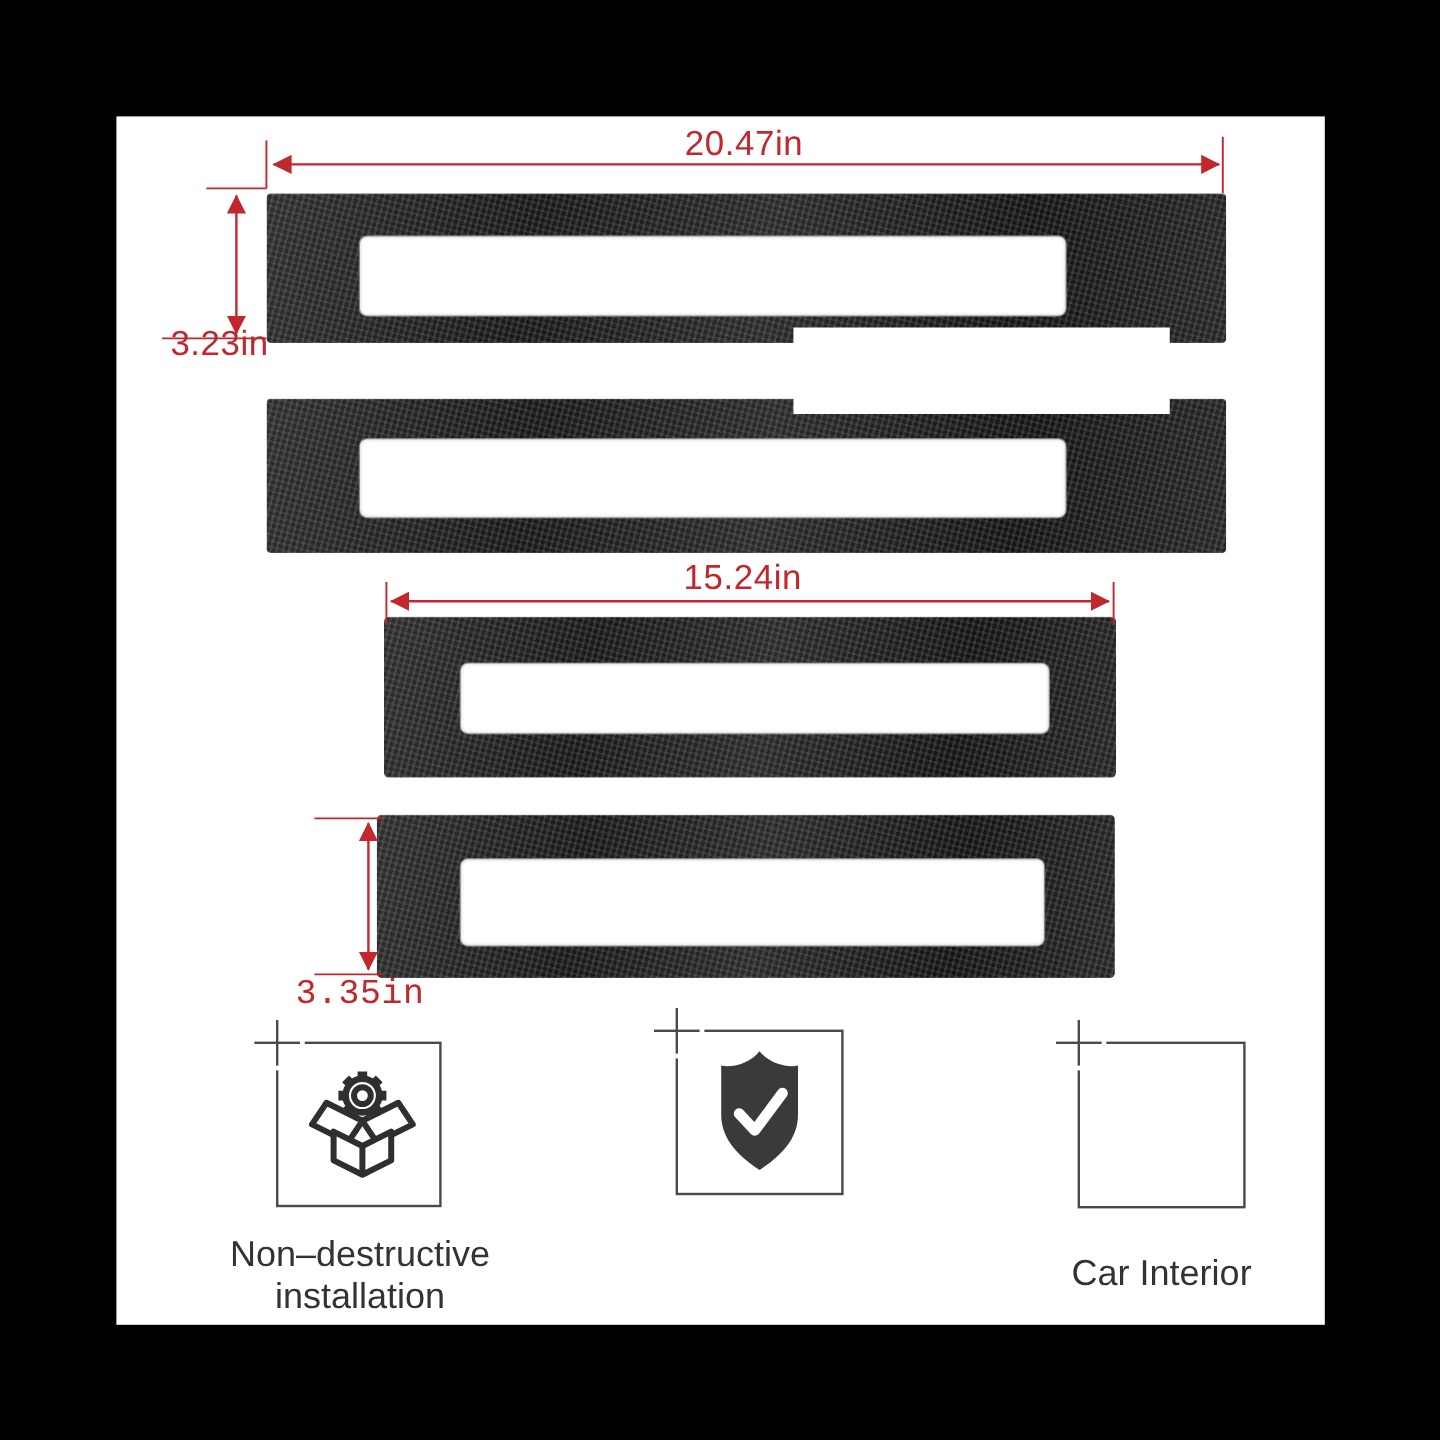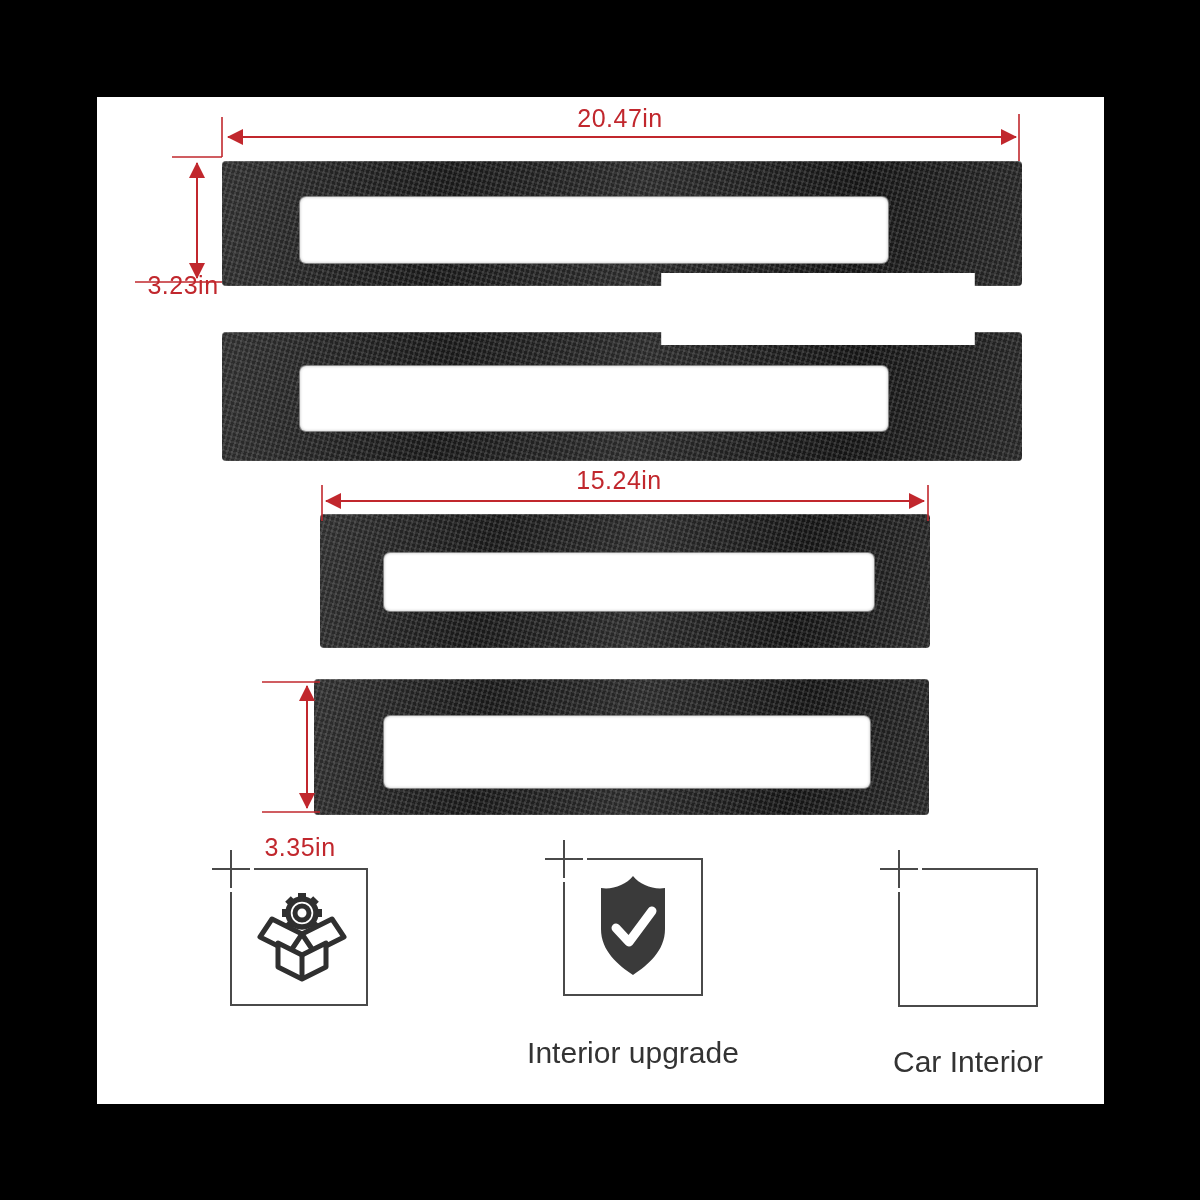--- a/index.html
+++ b/index.html
@@ -13,21 +13,21 @@
     background-image:
       repeating-linear-gradient(105deg, rgba(255,255,255,0.10) 0px, rgba(255,255,255,0.10) 2px, rgba(0,0,0,0) 2px, rgba(0,0,0,0) 5px),
       repeating-linear-gradient(15deg, rgba(255,255,255,0.07) 0px, rgba(255,255,255,0.07) 2px, rgba(0,0,0,0) 2px, rgba(0,0,0,0) 5px),
       linear-gradient(100deg, #2e2e2e 0%, #181818 28%, #2a2a2a 52%, #141414 78%, #262626 100%);
     box-shadow: inset 0 1px 0 rgba(255,255,255,.20), inset 0 -1px 0 rgba(255,255,255,.10);
     border-radius:4px;}
   .win{position:absolute;background:#fff;border-radius:6px;
        box-shadow:0 0 0 1px rgba(160,160,160,.75), inset 0 0 3px rgba(0,0,0,.25);}
 
   
-  .dim-label{position:absolute;color:#c1272d;font-size:25px;letter-spacing:.5px;text-align:center;}
+  .dim-label{position:absolute;color:#c1272d;font-size:29px;letter-spacing:.5px;text-align:center;}
   svg.overlay{position:absolute;left:0;top:0;pointer-events:none;}
 
   
   .frame{position:absolute;border:2px solid #4a4a4a;background:transparent;}
   .frame .corner-patch{position:absolute;left:-4px;top:-4px;width:26px;height:26px;background:#fff;}
   .cross-h{position:absolute;left:-20px;top:-2px;width:38px;height:2px;background:#4a4a4a;}
   .cross-v{position:absolute;left:-2px;top:-20px;width:2px;height:38px;background:#4a4a4a;}
   .icon-wrap{position:absolute;}
 
   .caption{position:absolute;color:#333;font-size:30px;text-align:center;line-height:35px;}
@@ -77,21 +77,21 @@
       <line x1="322" y1="485" x2="322" y2="521"></line>
       <line x1="928" y1="485" x2="928" y2="521"></line>
       <line x1="262" y1="682" x2="320" y2="682"></line>
       <line x1="262" y1="812" x2="320" y2="812"></line>
     </g>
   </svg>
 
   <div class="dim-label" style="left:545px;top:104px;width:150px;">20.47in</div>
   <div class="dim-label" style="left:108px;top:271px;width:150px;">3.23in</div>
   <div class="dim-label" style="left:544px;top:466px;width:150px;">15.24in</div>
-  <div class="dim-label" style="left:225px;top:833px;width:150px;">3.35in</div>
+  <div class="dim-label" style="left:225px;top:812px;width:150px;font-family:Liberation Mono, monospace;">3.35in</div>
 
   <div class="frame" style="left:230px;top:868px;width:138px;height:138px;">
     <div class="corner-patch"></div>
     <div class="cross-h"></div>
     <div class="cross-v"></div>
   </div>
   <div class="icon-wrap" style="left:250px;top:886px;">
     <svg width="100" height="100" viewBox="0 0 100 100">
       <g stroke="#2f2f2f" stroke-width="8" fill="none">
         <line x1="52" y1="14" x2="52" y2="7"></line>
@@ -124,15 +124,18 @@
       <path d="M28 56 L41 70 L64 39" stroke="#fff" stroke-width="9" fill="none" stroke-linecap="round" stroke-linejoin="round"></path>
     </svg>
   </div>
 
   <div class="frame" style="left:898px;top:868px;width:140px;height:139px;">
     <div class="corner-patch"></div>
     <div class="cross-h"></div>
     <div class="cross-v"></div>
   </div>
 
-  <div class="caption" style="left:483px;top:1035px;width:300px;">Interior upgrade</div>
+  <div class="caption" style="left:150px;top:1028px;width:300px;">
+    <div>Non–destructive</div>
+    <div>installation</div>
+  </div>
   <div class="caption" style="left:818px;top:1044px;width:300px;">Car Interior</div>
 </div>
 
 </body></html>

